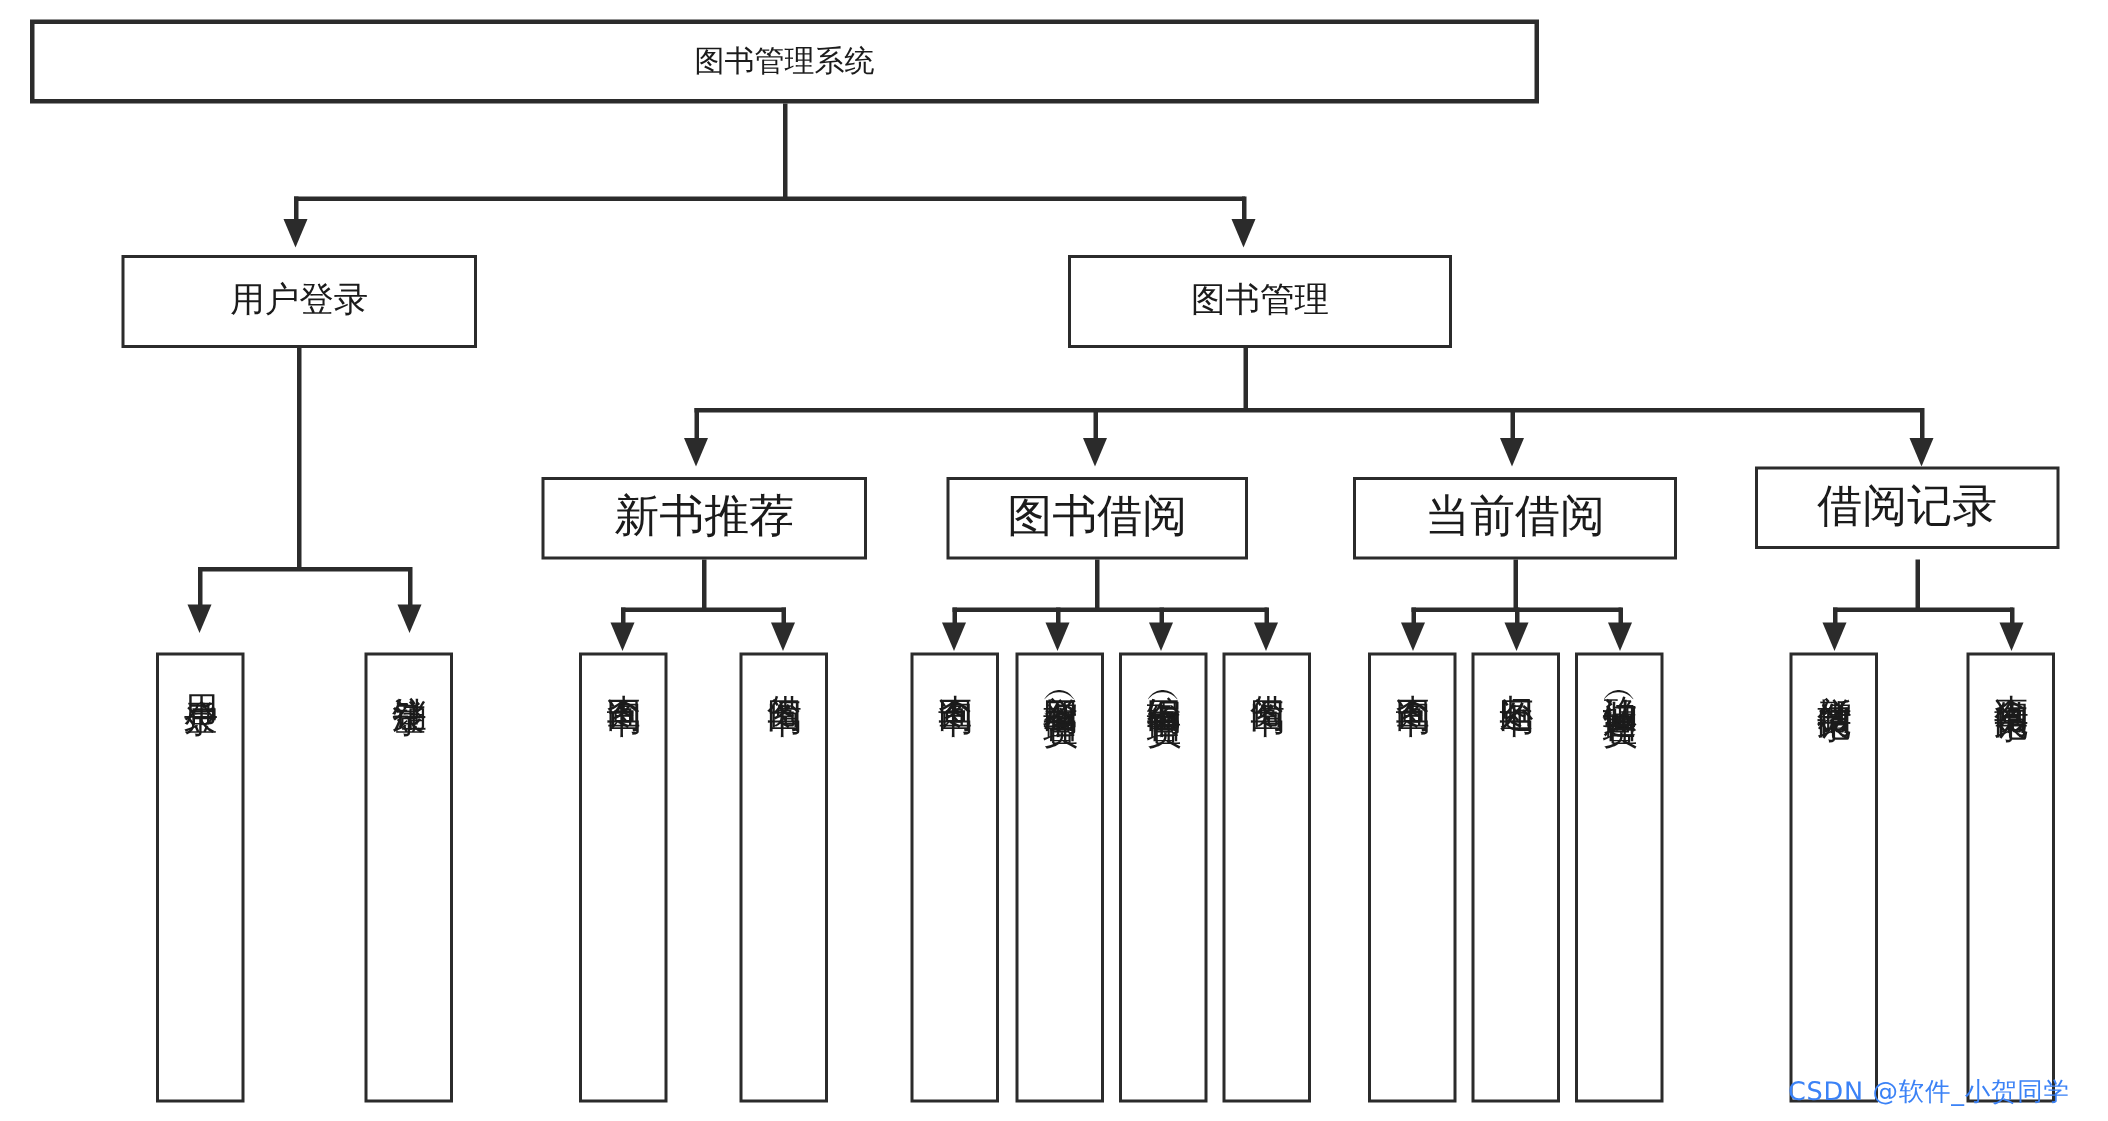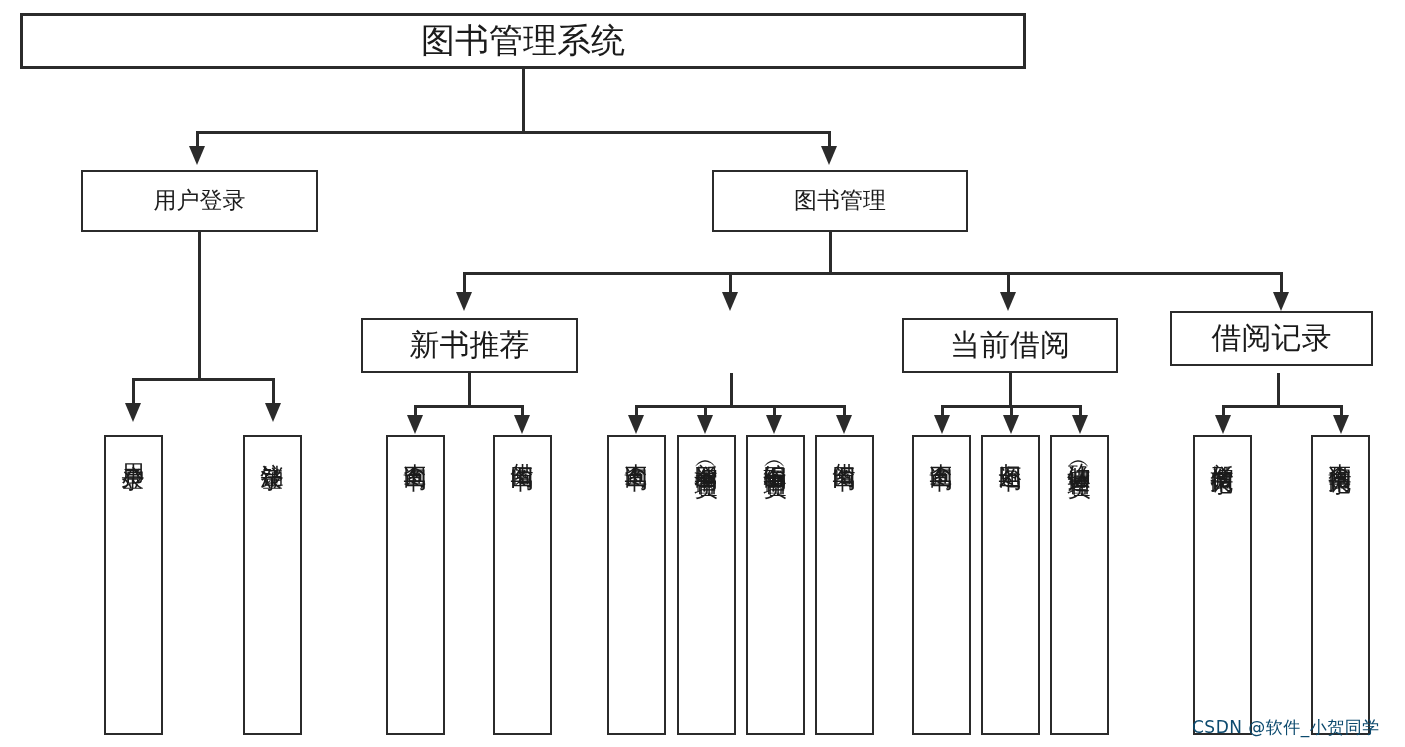--- a/index.html
+++ b/index.html
@@ -25,21 +25,21 @@
     background: #ffffff;
     border: 2.5px solid #2b2b2b;
     color: #1b1b1b;
     display: flex;
     align-items: center;
     justify-content: center;
     text-align: center;
     line-height: 1.28;
   }
   .node.root {
-    font-size: 34px;
+    font-size: 20px;
     border-width: 3px;
   }
   .node.level2 {
     font-size: 23px;
   }
   .node.level3 {
     font-size: 30px;
   }
   
   .node.leaf {
@@ -67,21 +67,21 @@
     width: 0;
     height: 0;
     border-left: 8px solid transparent;
     border-right: 8px solid transparent;
     border-top: 19px solid #2b2b2b;
   }
   
   #watermark {
     position: absolute;
     font-size: 17px;
-    color: #0c4a6e;
+    color: #3b82f6;
     white-space: nowrap;
     letter-spacing: 0.5px;
     font-family: "DejaVu Sans", "Liberation Sans", sans-serif;
   }
 </style>
 </head>
 <body>
 
 <div id="canvas">
 
@@ -118,20 +118,23 @@
   <div class="ln v" style="left:1007px; top:272px; height:22px;"></div>
   <div class="ln v" style="left:1280px; top:272px; height:22px;"></div>
   <div class="arrow" style="left:456px; top:292px;"></div>
   <div class="arrow" style="left:722px; top:292px;"></div>
   <div class="arrow" style="left:1000px; top:292px;"></div>
   <div class="arrow" style="left:1273px; top:292px;"></div>
 
   <div class="node level3" style="left:361px; top:318px; width:217px; height:55px;">
     <span>新书推荐</span>
   </div>
+  <div class="node level3" style="left:631px; top:318px; width:201px; height:55px;">
+    <span>图书借阅</span>
+  </div>
   <div class="node level3" style="left:902px; top:318px; width:216px; height:55px;">
     <span>当前借阅</span>
   </div>
   <div class="node level3" style="left:1170px; top:311px; width:203px; height:55px;text-align:center;">
     <span>借阅记录</span>
   </div>
 
   <div class="ln v" style="left:468px; top:373px; height:34px;"></div>
   <div class="ln h" style="left:414px; top:405px; width:110px;"></div>
   <div class="ln v" style="left:414px; top:405px; height:12px;"></div>

